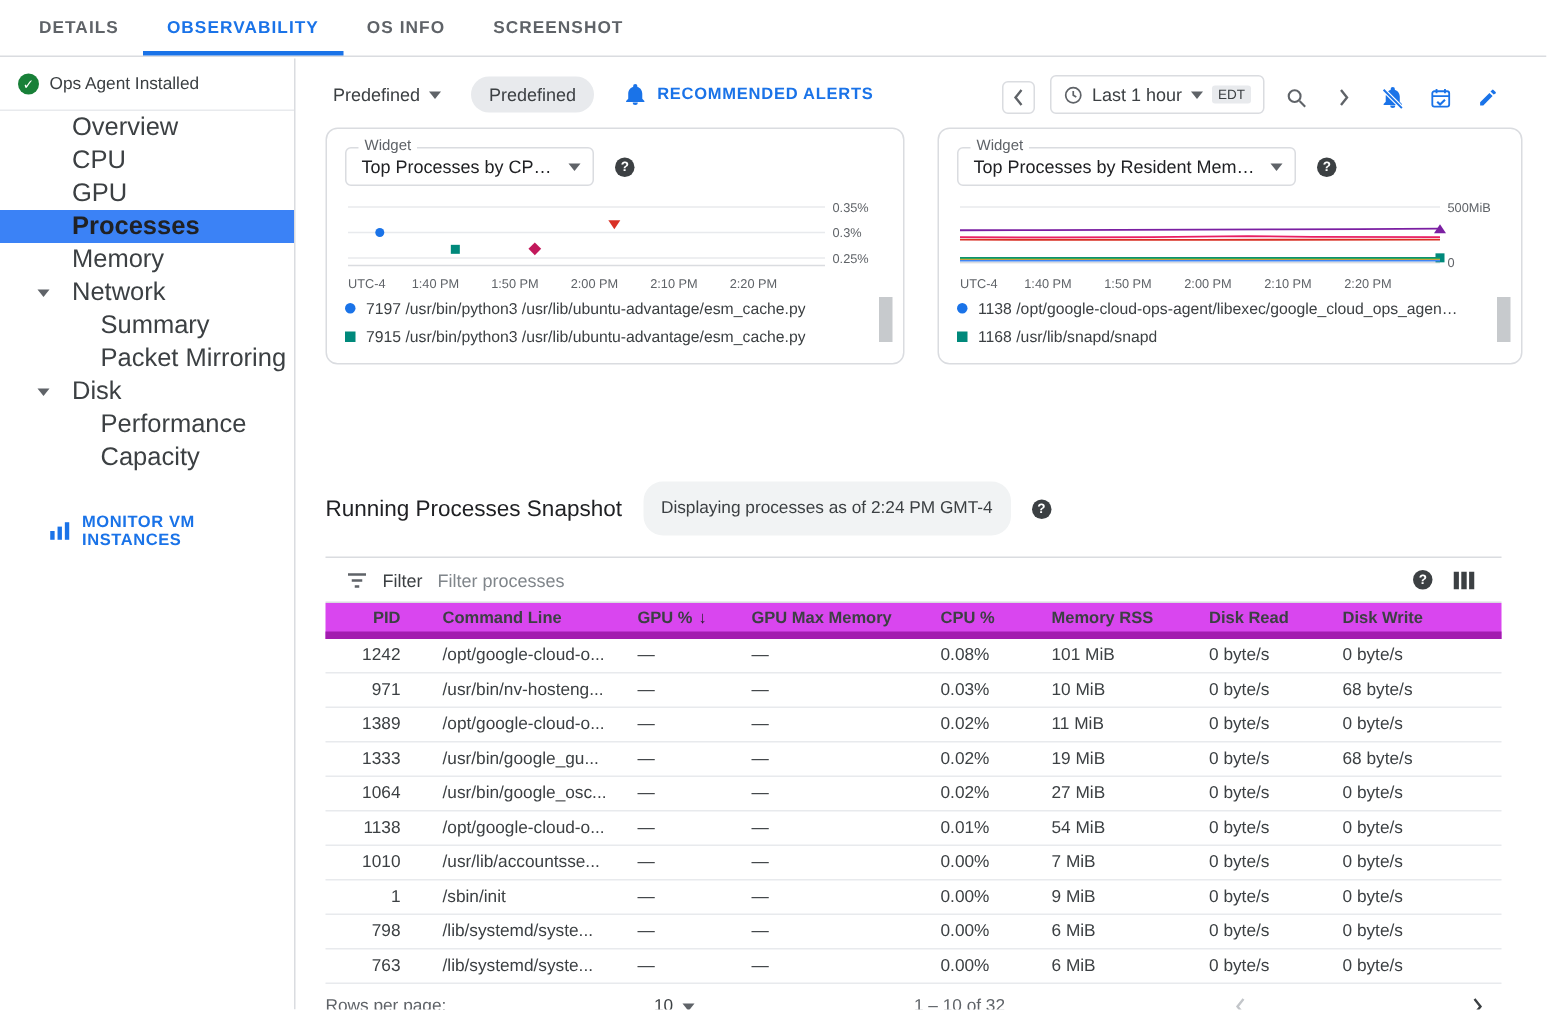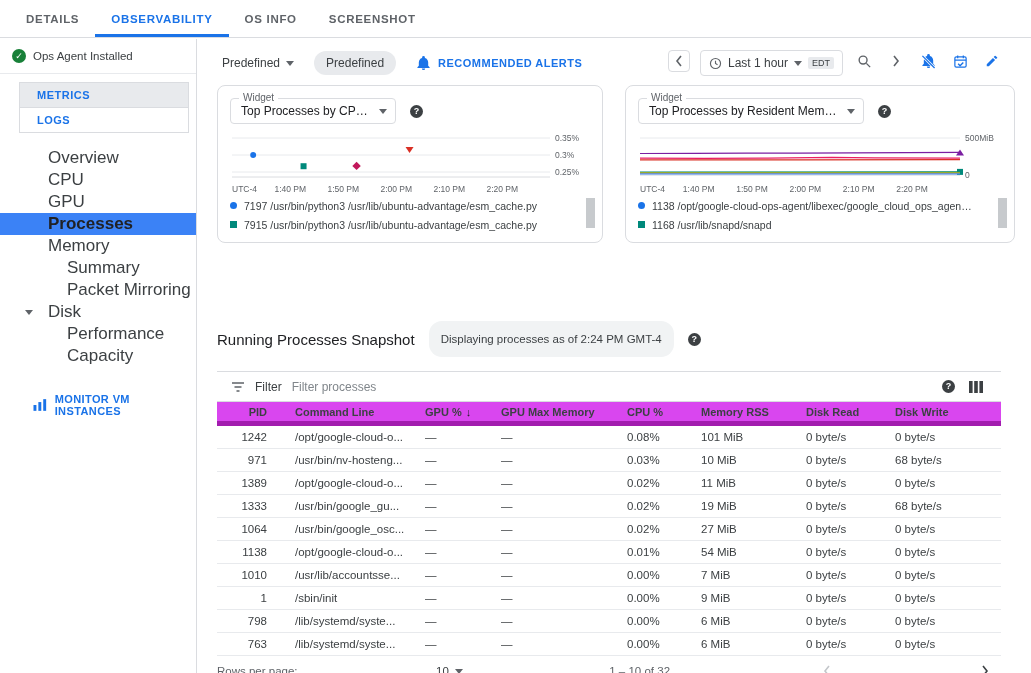--- a/index.html
+++ b/index.html
@@ -27,21 +27,21 @@
   .nav-arrow{position:absolute;left:25px;top:9px;width:0;height:0;border-left:4px solid transparent;border-right:4px solid transparent;border-top:5px solid #5f6368}
   .monitor-link{display:flex;align-items:center;gap:8px;margin:26px 0 0 33px;color:#1a73e8;font-size:11px;font-weight:700;letter-spacing:.4px;cursor:pointer}
 
   
   .main{position:absolute;top:39px;left:198px;right:0;bottom:0;background:#fff}
   .toolbar{display:flex;align-items:center;height:40px;margin:4px 28px 0 24px;gap:20px}
   .dd{display:flex;align-items:center;gap:6px;color:#3c4043;cursor:pointer}
   .caret{width:0;height:0;border-left:4px solid transparent;border-right:4px solid transparent;border-top:5px solid #5f6368;display:inline-block}
   .chip{background:#e8eaed;border-radius:13px;padding:5px 12px;font-size:12px;color:#3c4043;cursor:pointer}
   .alerts-link{display:flex;align-items:center;gap:7px;color:#1a73e8;font-weight:700;font-size:11px;letter-spacing:.5px;cursor:pointer}
-  .toolbar-right{margin-left:auto;display:flex;align-items:flex-start;gap:10px}
+  .toolbar-right{margin-left:auto;display:flex;align-items:flex-end;gap:10px}
   .icon-btn{width:22px;height:22px;display:flex;align-items:center;justify-content:center;cursor:pointer;color:#5f6368}
   .icon-blue{color:#1a73e8}
   .boxed{border:1px solid #dadce0;border-radius:4px}
   .time-range{display:flex;align-items:center;gap:6px;border:1px solid #dadce0;border-radius:4px;height:26px;padding:0 8px;cursor:pointer;color:#3c4043}
   .tz-badge{background:#e8eaed;border-radius:2px;padding:1px 4px;font-size:9px;color:#3c4043}
 
   
   .widgets{display:flex;gap:22px;margin:2px 28px 0 19px}
   .widget-card{border:1px solid #dadce0;border-radius:8px;height:158px;padding:12px 12px 8px;position:relative;background:#fff}
   .widget-card.w1{width:386px;flex:0 0 auto}
@@ -96,30 +96,27 @@
     <div class="tab active">OBSERVABILITY</div>
     <div class="tab">OS INFO</div>
     <div class="tab">SCREENSHOT</div>
   </header>
 
 <aside class="sidebar">
   <div class="agent-row">
     <span class="check-icon">✓</span>
     <span>Ops Agent Installed</span>
   </div>
-  <div class="sections" id="sections">
-      <div class="section-item selected">METRICS</div>
-      <div class="section-item">LOGS</div>
-    </div>
   <nav class="nav" id="nav-items">
       <div class="nav-item"><span>Overview</span></div>
       <div class="nav-item"><span>CPU</span></div>
       <div class="nav-item"><span>GPU</span></div>
       <div class="nav-item selected"><span>Processes</span></div>
       <div class="nav-item"><span>Memory</span></div>
+      <div class="nav-item"><span class="nav-arrow"></span><span>Network</span></div>
       <div class="nav-item child"><span>Summary</span></div>
       <div class="nav-item child"><span>Packet Mirroring</span></div>
       <div class="nav-item"><span class="nav-arrow"></span><span>Disk</span></div>
       <div class="nav-item child"><span>Performance</span></div>
       <div class="nav-item child"><span>Capacity</span></div>
     </nav>
   <a class="monitor-link">
     <svg width="14" height="12" viewBox="0 0 14 12" fill="currentColor">
         <rect x="0.5" y="6" width="3" height="6"></rect>
         <rect x="5.5" y="3" width="3" height="9"></rect>

